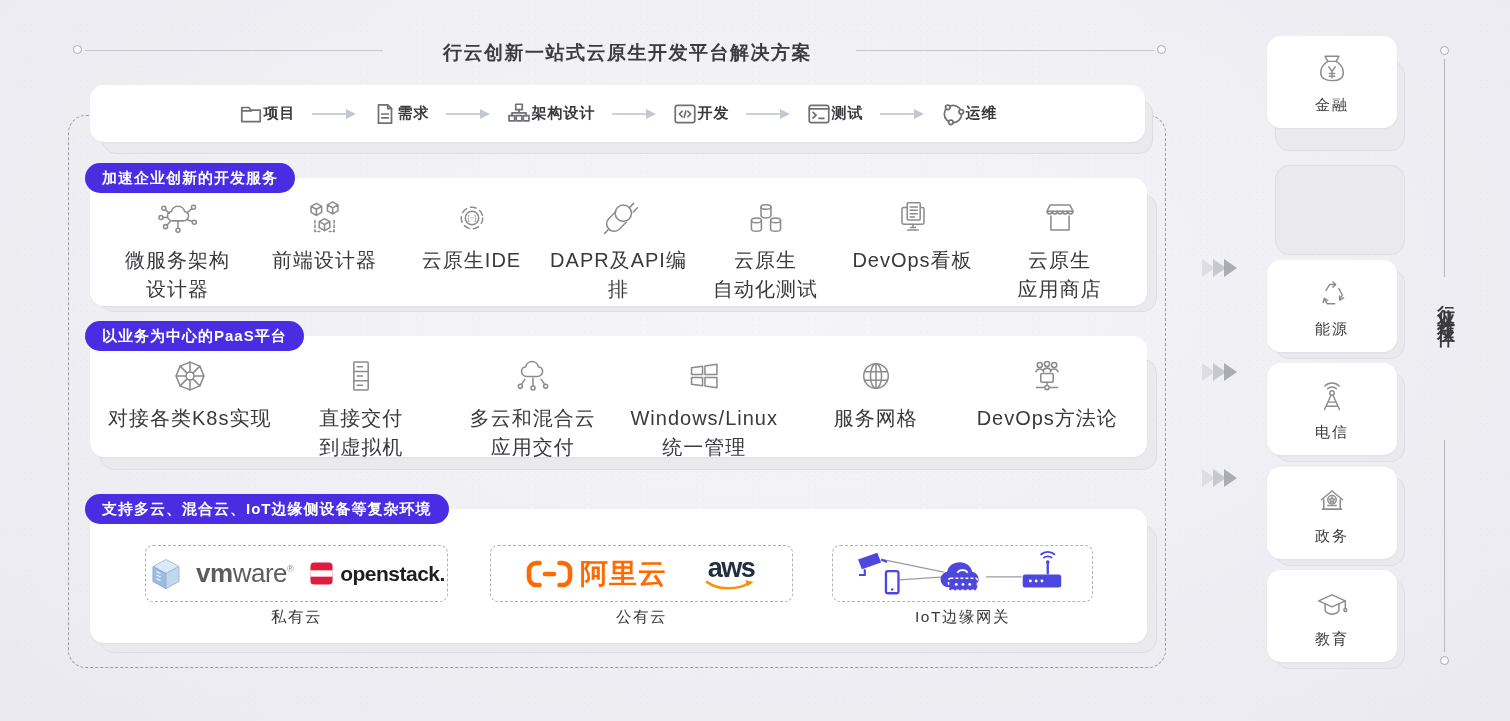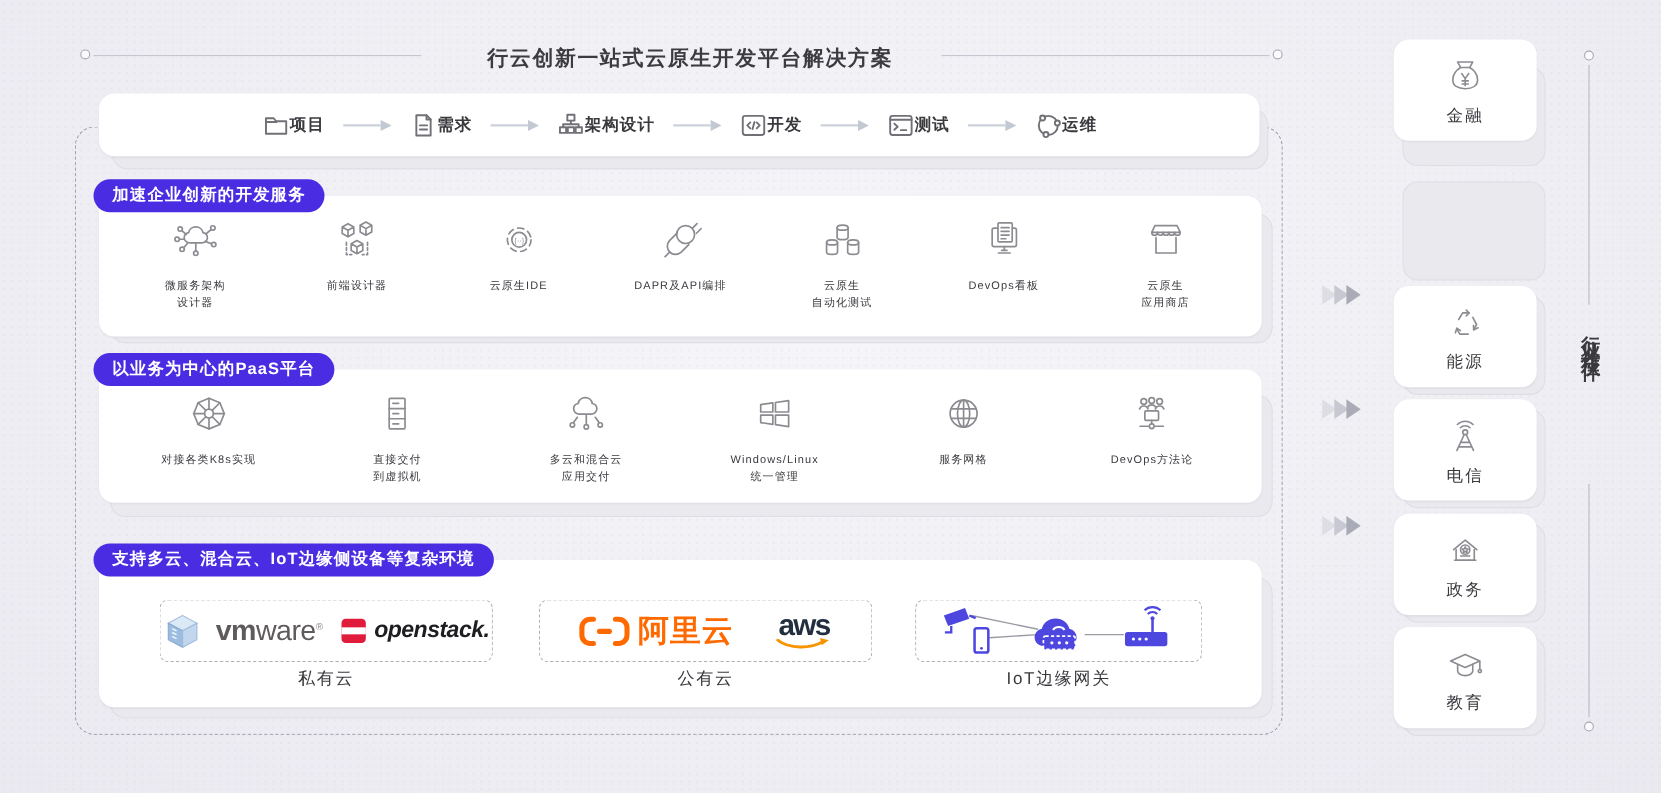--- a/index.html
+++ b/index.html
@@ -35,36 +35,36 @@
     color:#39393e; letter-spacing:1px; }
   .wf-arrow { display:block; }
 
   
   .badge { position:absolute; top:-15px; left:-5px; height:30px; line-height:30px;
     padding:0 17px; border-radius:15px; background:#4a2ce2; color:#fff;
     font-size:15px; font-weight:700; letter-spacing:1px; white-space:nowrap; }
   .feat-row { display:flex; align-items:flex-start; padding:15px 14px 0; }
   .feature { flex:1; display:flex; flex-direction:column; align-items:center; }
   .ficon { height:50px; display:flex; align-items:center; justify-content:center; }
-  .flabel { margin-top:11px; font-size:10px; font-weight:500; color:#39393e;
+  .flabel { margin-top:3px; font-size:20px; font-weight:500; color:#39393e;
     text-align:center; white-space:pre-line; line-height:1.45; letter-spacing:1px; }
 
   .ln  { fill:none; stroke:#8b8b91; stroke-width:1.6; stroke-linecap:round; stroke-linejoin:round; }
   .wln { fill:none; stroke:#707077; stroke-width:1.6; stroke-linecap:round; stroke-linejoin:round; }
 
   
   .env-box { position:absolute; height:57px; background:#fff; border:1.6px dashed #b1b1bb;
     border-radius:8px; display:flex; align-items:center; justify-content:center; }
   .env-label { position:absolute; top:98px; text-align:center; font-size:15.5px;
     font-weight:500; letter-spacing:1.5px; color:#39393e; }
 
   .vm-text { font-size:26px; color:#5f5b5d; letter-spacing:-0.5px; white-space:nowrap; }
   .vm-text b { font-weight:700; }
   .vm-text sup { font-size:9px; color:#8a8a8e; }
-  .os-group { display:flex; align-items:flex-start; gap:6px; margin-left:16px;font-style:italic; }
+  .os-group { display:flex; align-items:center; gap:6px; margin-left:16px; }
   .os-text { font-size:21px; font-weight:700; color:#1e1e22; letter-spacing:-0.5px; }
   .ali-group { display:flex; align-items:center; gap:7px; }
   .ali-text { font-size:28px; font-weight:600; color:#ff6a00; letter-spacing:1px; }
   .aws-group { display:flex; flex-direction:column; align-items:center; margin-left:38px; }
   .aws-text { font-size:27px; font-weight:700; color:#232f3e; letter-spacing:-1.5px; line-height:1; }
 
   
   .chev { position:absolute; display:flex; align-items:center; }
   .chev i { width:0; height:0; border-style:solid; border-color:transparent; display:block;
     border-width:9px 0 9px 13px; margin-left:-2px; }

